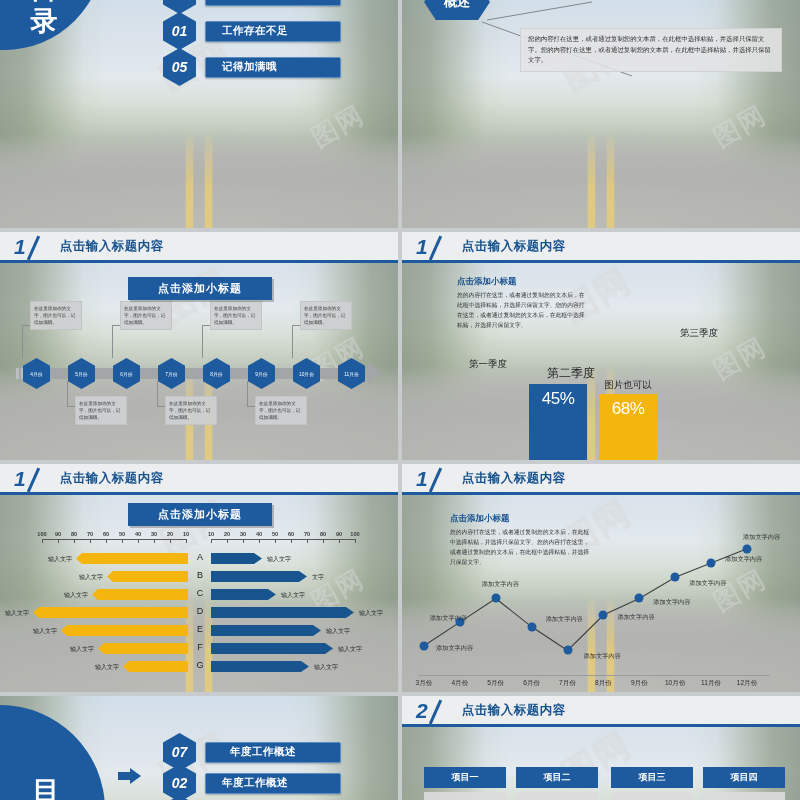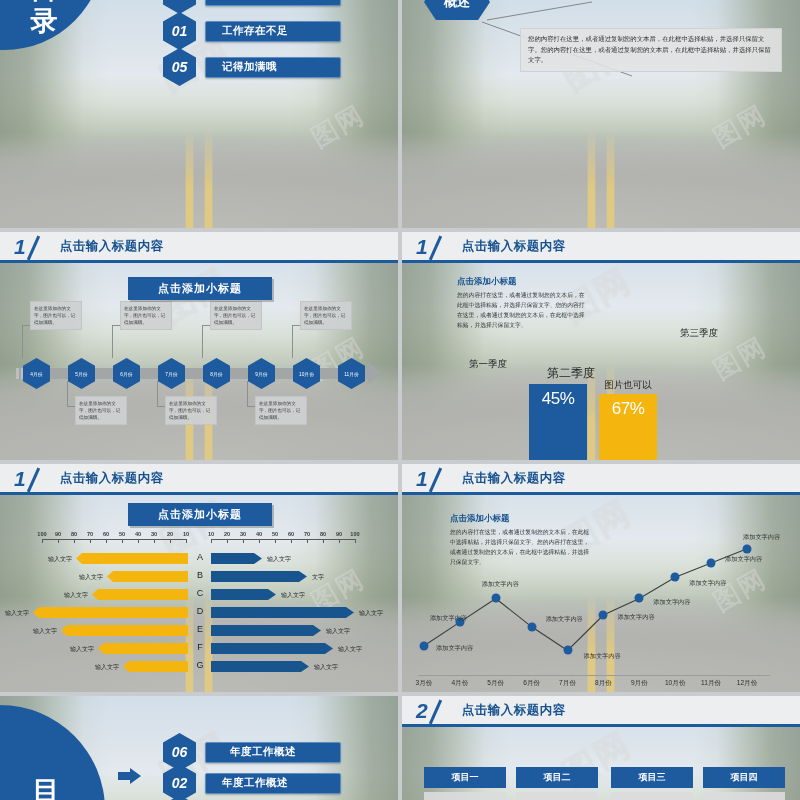--- a/index.html
+++ b/index.html
@@ -207,21 +207,21 @@
       </div>
       <div class="body">
         <div style="position: absolute; left: 55px; top: 13px; width: 133px; z-index: 6;">
           <div class="smalltitle">点击添加小标题</div>
           <div class="smallpara" style="margin-top: 3px;">您的内容打在这里，或者通过复制您的文本后，在此框中选择粘贴，并选择只保留文字。您的内容打在这里，或者通过复制您的文本后，在此框中选择粘贴，并选择只保留文字。</div>
         </div>
         <div style="position: absolute; left: 0px; right: 0px; bottom: 0px; height: 180px; z-index: 5;">
           <div style="position: absolute; left: 57px; bottom: 89px; width: 58px; text-align: center; font-size: 9.5px; color: rgb(31, 33, 35);">第一季度</div>
           <div style="position: absolute; left: 127px; bottom: 0px; width: 58px; height: 76px; background: rgb(29, 90, 158); color: rgb(255, 255, 255); font-size: 17px; text-align: center; padding-top: 5px; font-weight: 300; letter-spacing: -0.5px;">45%</div>
           <div style="position: absolute; left: 140px; bottom: 78px; width: 58px; text-align: center; font-size: 12px; color: rgb(31, 33, 35); margin-top: 38px;">第二季度</div>
-          <div style="position: absolute; left: 197px; bottom: 0px; width: 58px; height: 66px; background: rgb(245, 181, 15); color: rgb(255, 255, 255); font-size: 17px; text-align: center; padding-top: 5px; font-weight: 300; letter-spacing: -0.5px;">67%</div>
+          <div style="position: absolute; left: 197px; bottom: 0px; width: 58px; height: 66px; background: rgb(245, 181, 15); color: rgb(255, 255, 255); font-size: 17px; text-align: center; padding-top: 5px; font-weight: 300; letter-spacing: -0.5px;">68%</div>
           <div style="position: absolute; left: 197px; bottom: 68px; width: 58px; text-align: center; font-size: 9.5px; color: rgb(31, 33, 35);">图片也可以</div>
           <div style="position: absolute; left: 268px; bottom: 120px; width: 58px; text-align: center; font-size: 9.5px; color: rgb(31, 33, 35);">第三季度</div>
         </div>
       </div>
     </div>
     <div class="slide">
       <div class="bg"></div>
       <div class="wash"></div>
       <div class="wm" style="left: 40%; top: 18%;">图网</div>
       <div class="wm" style="left: 78%; top: 48%; font-size: 26px; opacity: 0.75;">图网</div>
@@ -368,21 +368,21 @@
       <div class="bg"></div>
       <div class="wash"></div>
       <div class="wm" style="left: 40%; top: 18%;">图网</div>
       <div class="wm" style="left: 78%; top: 48%; font-size: 26px; opacity: 0.75;">图网</div>
       <div class="toc-circle" style="left: -105px; top: 9px; width: 210px; height: 210px;"></div>
       <div class="toc-word" style="left: -8px; top: 80px; width: 110px; white-space: pre-line; z-index: 6;">目
 录</div>
       <div style="position: absolute; left: 130px; top: 72px; z-index: 6; width: 0px; height: 0px; border-left: 11px solid rgb(29, 90, 158); border-top: 8px solid transparent; border-bottom: 8px solid transparent;"></div>
       <div style="position: absolute; left: 118px; top: 76px; width: 14px; height: 8px; background: rgb(29, 90, 158); z-index: 6;"></div>
       <div class="tocrow" style="position: absolute; left: 163px; top: 37px; z-index: 5;">
-        <div class="hexnum">06</div>
+        <div class="hexnum">07</div>
         <div class="tocbar" style="width: 136px; padding-left: 24px;">年度工作概述</div>
       </div>
       <div class="tocrow" style="position: absolute; left: 163px; top: 68px; z-index: 5;">
         <div class="hexnum">02</div>
         <div class="tocbar" style="width: 136px;">年度工作概述</div>
       </div>
       <div class="tocrow" style="position: absolute; left: 163px; top: 99px; z-index: 5;">
         <div class="hexnum">03</div>
       </div>
     </div>

